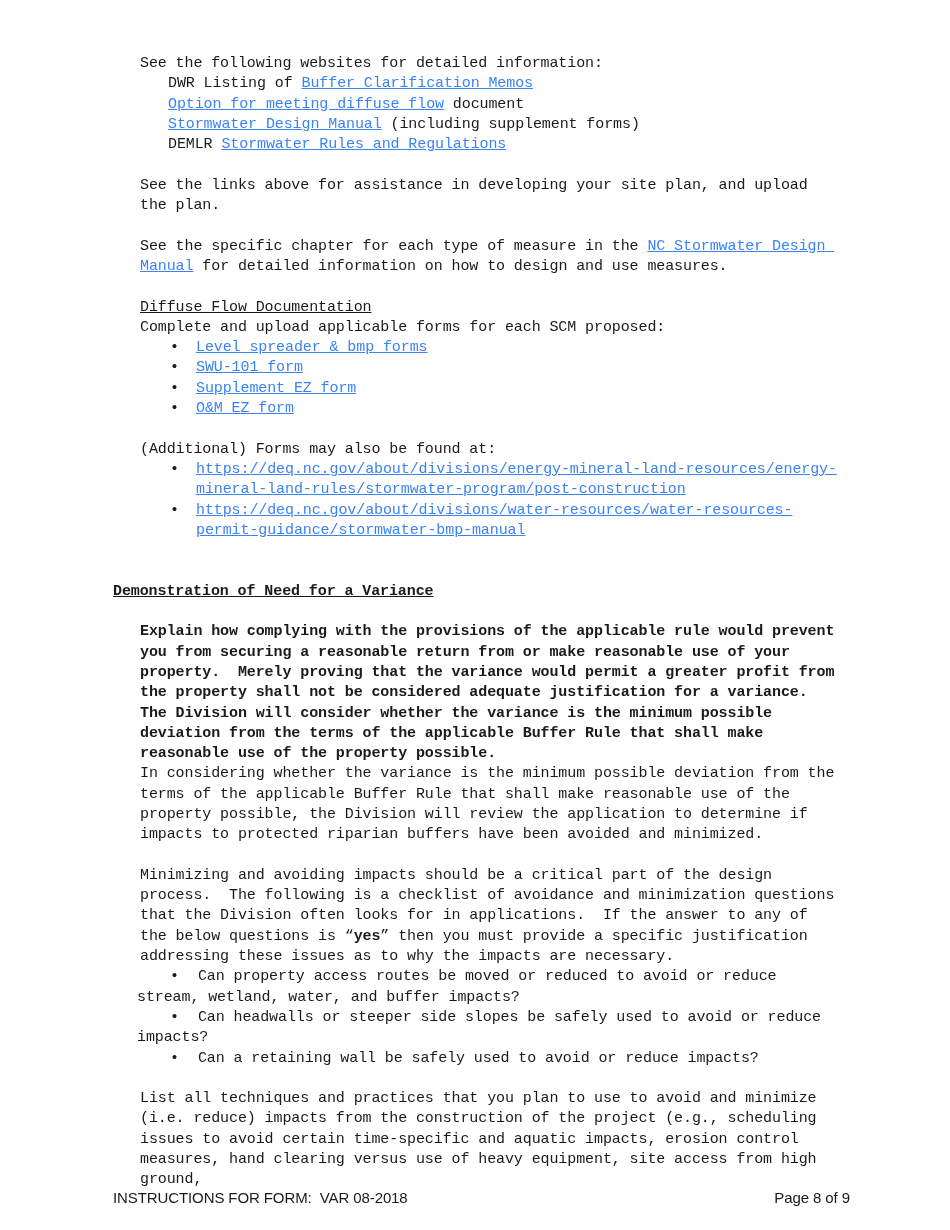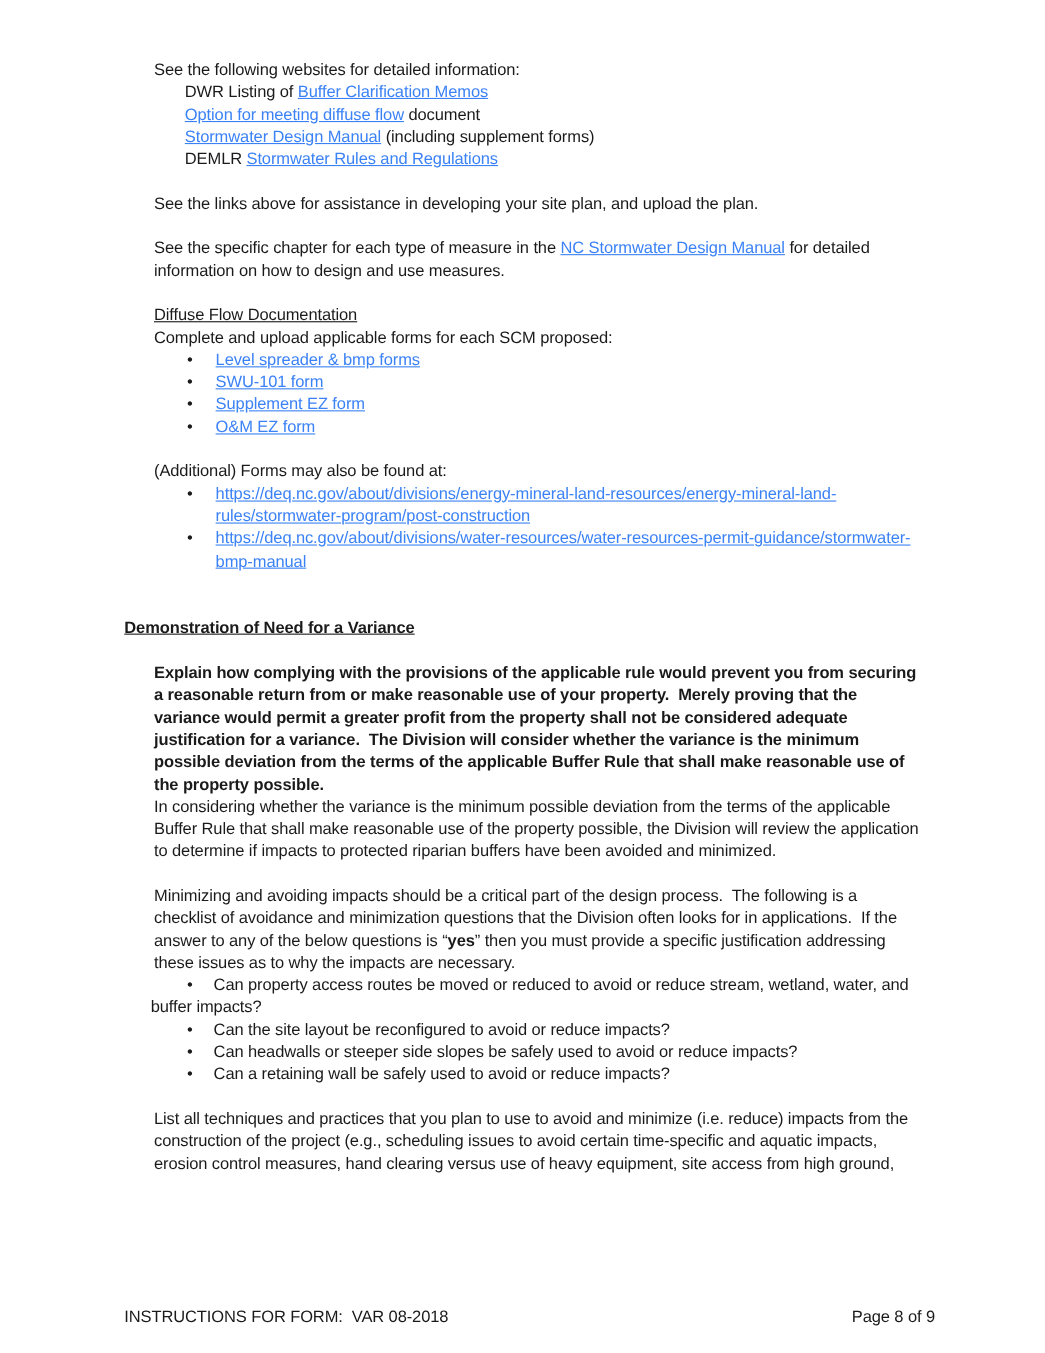--- a/index.html
+++ b/index.html
@@ -9,21 +9,21 @@
     height: 1230px;
     margin: 0 auto;
     background: #ffffff;
     font-family: "Liberation Sans", sans-serif;
     font-size: 15px;
     line-height: 20.3px;
     color: #1a1a1a;
     letter-spacing: -0.1px;
     overflow: hidden;
   }
-  .content { padding: 54px 112px 0 113px; }
+  .content { padding: 54px 112px 0 113px; font-family: Liberation Mono, monospace; }
   .txt { white-space: pre-wrap; }
   p, .para { margin: 0; }
   .blank { height: 20.3px; }
   .indent1 { margin-left: 27px; }   
   .indent2 { margin-left: 55px; }   
   .bold { font-weight: bold; }
   .underline { text-decoration: underline; }
   a.link, span.link {
     color: #3b82f6;
     text-decoration: underline;
@@ -97,21 +97,20 @@
 
     <p class="indent1 bold txt">Explain how complying with the provisions of the applicable rule would prevent you from securing a reasonable return from or make reasonable use of your property.  Merely proving that the variance would permit a greater profit from the property shall not be considered adequate justification for a variance.  The Division will consider whether the variance is the minimum possible deviation from the terms of the applicable Buffer Rule that shall make reasonable use of the property possible.</p>
     <p class="indent1 txt">In considering whether the variance is the minimum possible deviation from the terms of the applicable Buffer Rule that shall make reasonable use of the property possible, the Division will review the application to determine if impacts to protected riparian buffers have been avoided and minimized.</p>
 
     <div class="blank"></div>
 
     <p class="indent1"><span class="txt">Minimizing and avoiding impacts should be a critical part of the design process.  The following is a checklist of avoidance and minimization questions that the Division often looks for in applications.  If the answer to any of the below questions is “</span><span class="bold txt">yes</span><span class="txt">” then you must provide a specific justification addressing these issues as to why the impacts are necessary.</span></p>
 
     <div>
       <div class="check-item"><span class="bullet-in">•</span><span class="bullet-gap"></span><span class="wrapfix txt">Can property access routes be moved or reduced to avoid or reduce stream, wetland, water, and buffer impacts?</span></div>
-      <div class="check-item"><span class="bullet-in">•</span><span class="bullet-gap"></span><span class="wrapfix txt">Can the site layout be reconfigured to avoid or reduce impacts?</span></div>
       <div class="check-item"><span class="bullet-in">•</span><span class="bullet-gap"></span><span class="wrapfix txt">Can headwalls or steeper side slopes be safely used to avoid or reduce impacts?</span></div>
       <div class="check-item"><span class="bullet-in">•</span><span class="bullet-gap"></span><span class="wrapfix txt">Can a retaining wall be safely used to avoid or reduce impacts?</span></div>
     </div>
 
     <div class="blank"></div>
 
     <p class="indent1 txt">List all techniques and practices that you plan to use to avoid and minimize (i.e. reduce) impacts from the construction of the project (e.g., scheduling issues to avoid certain time-specific and aquatic impacts, erosion control measures, hand clearing versus use of heavy equipment, site access from high ground,</p>
 
   </div>
 

